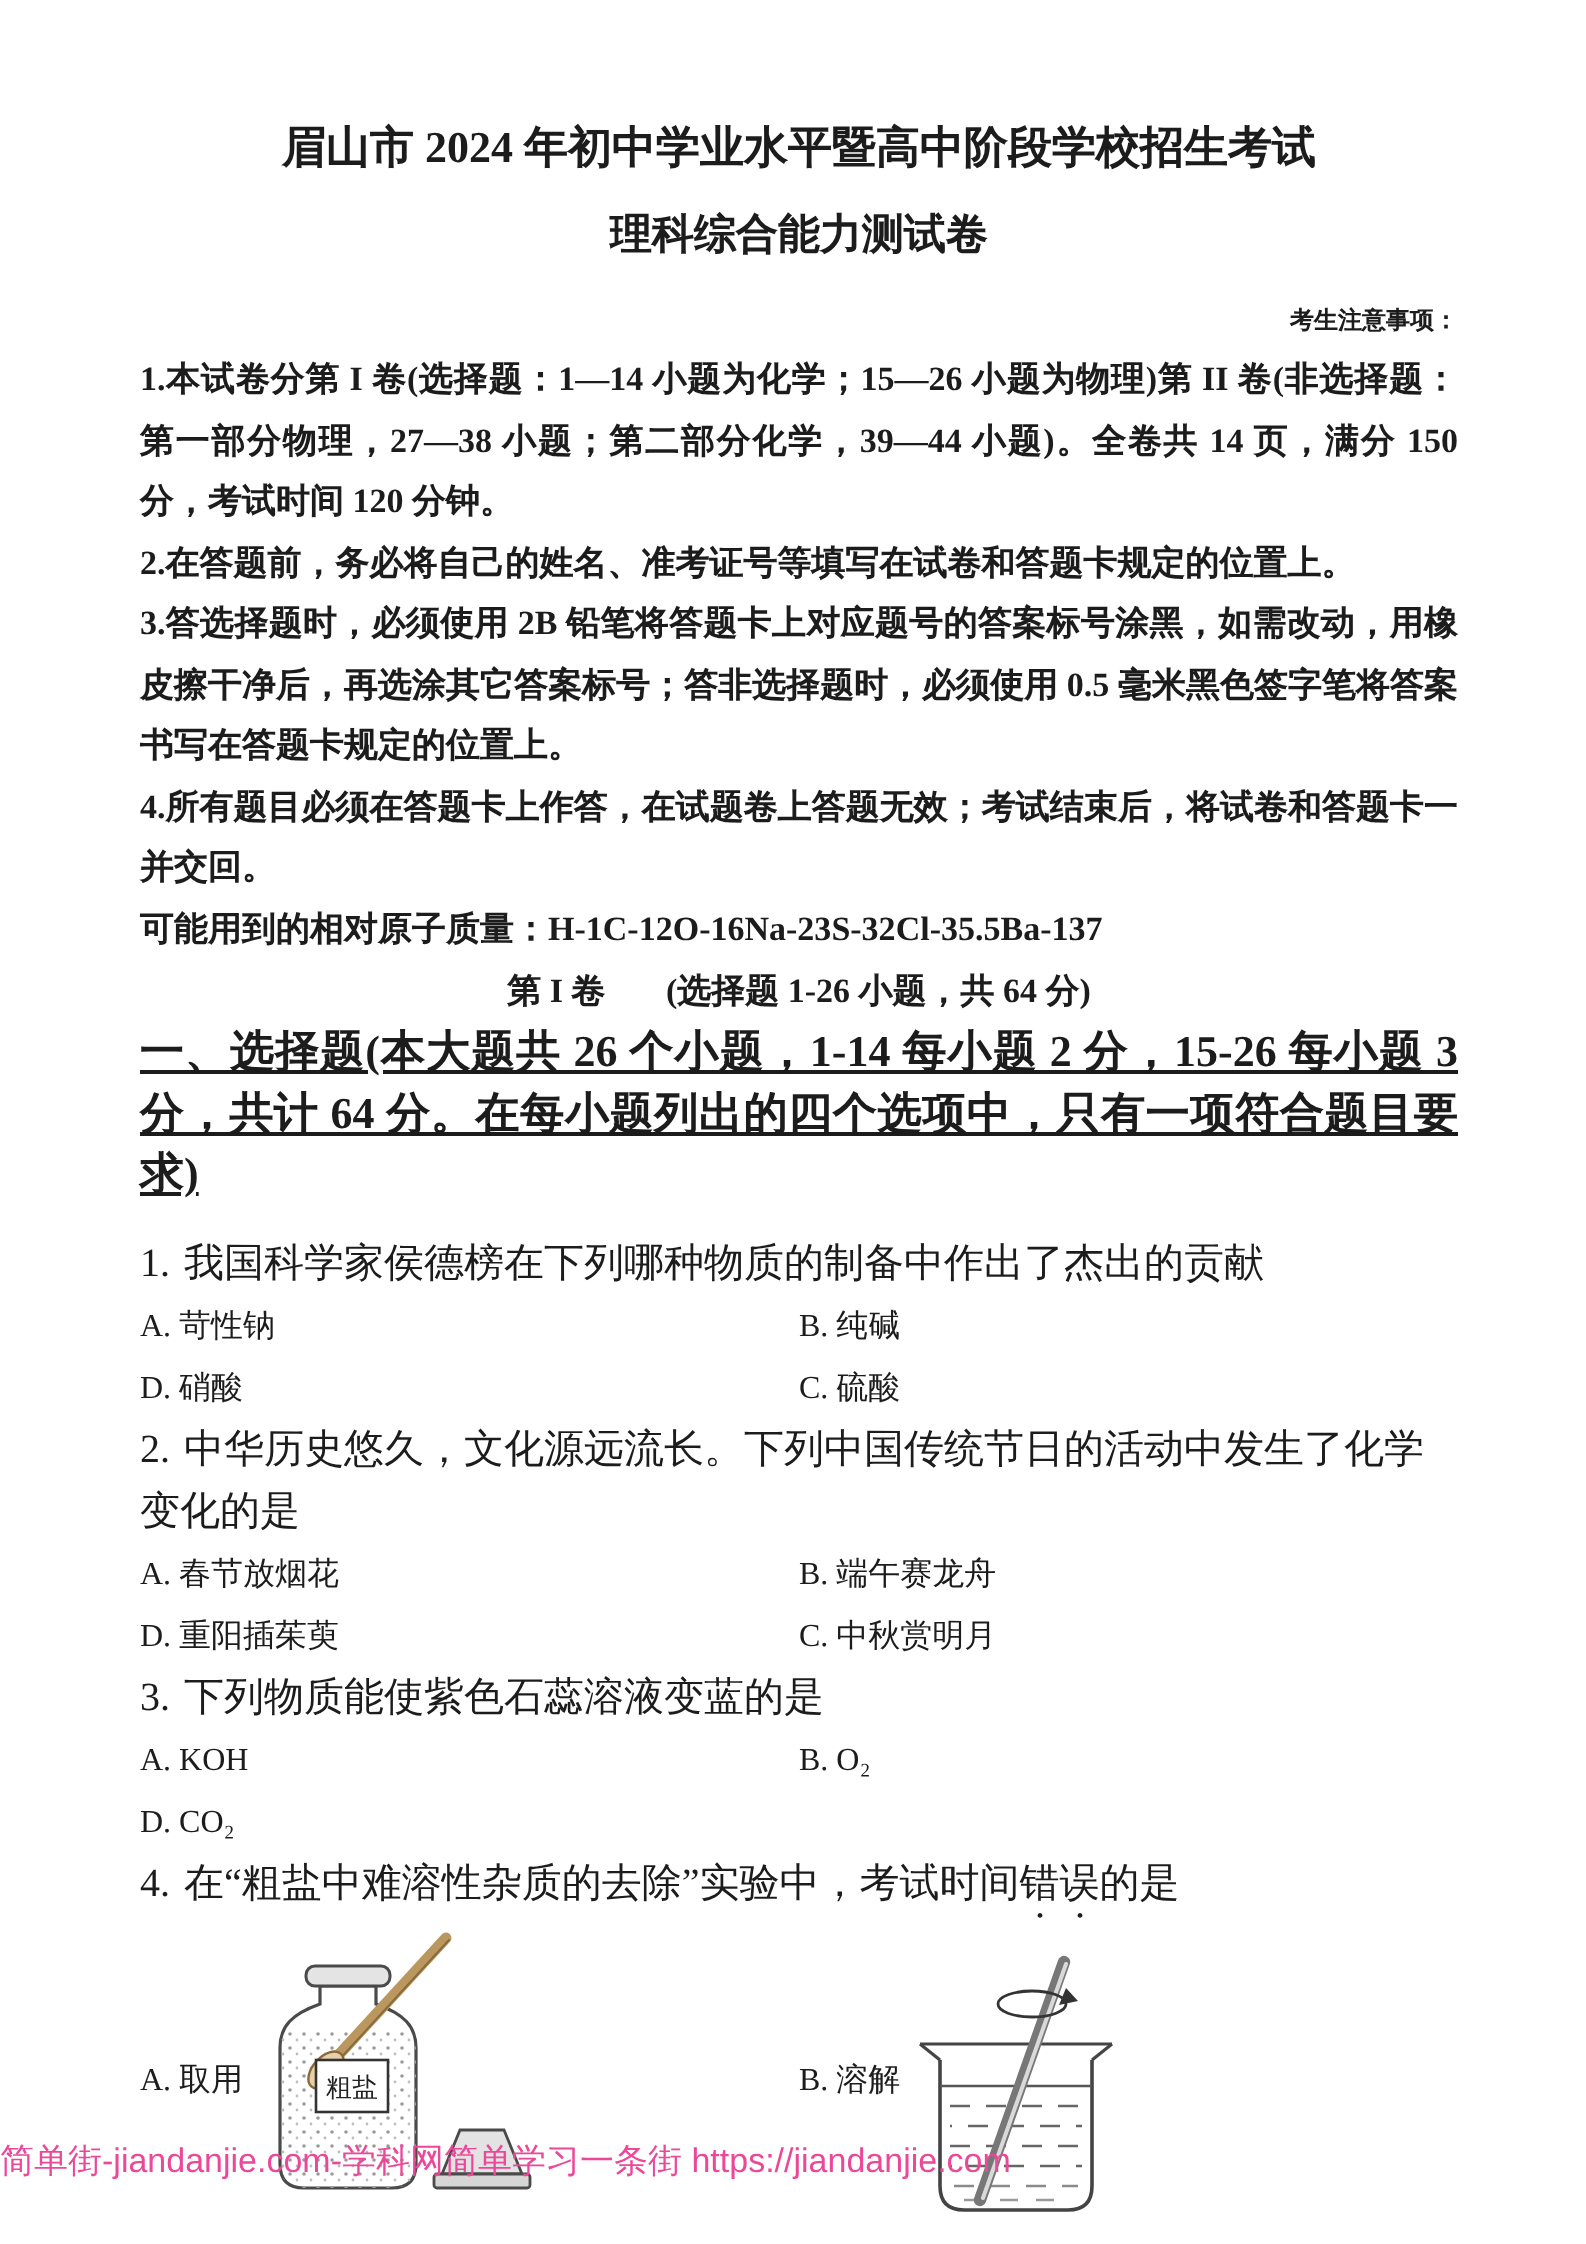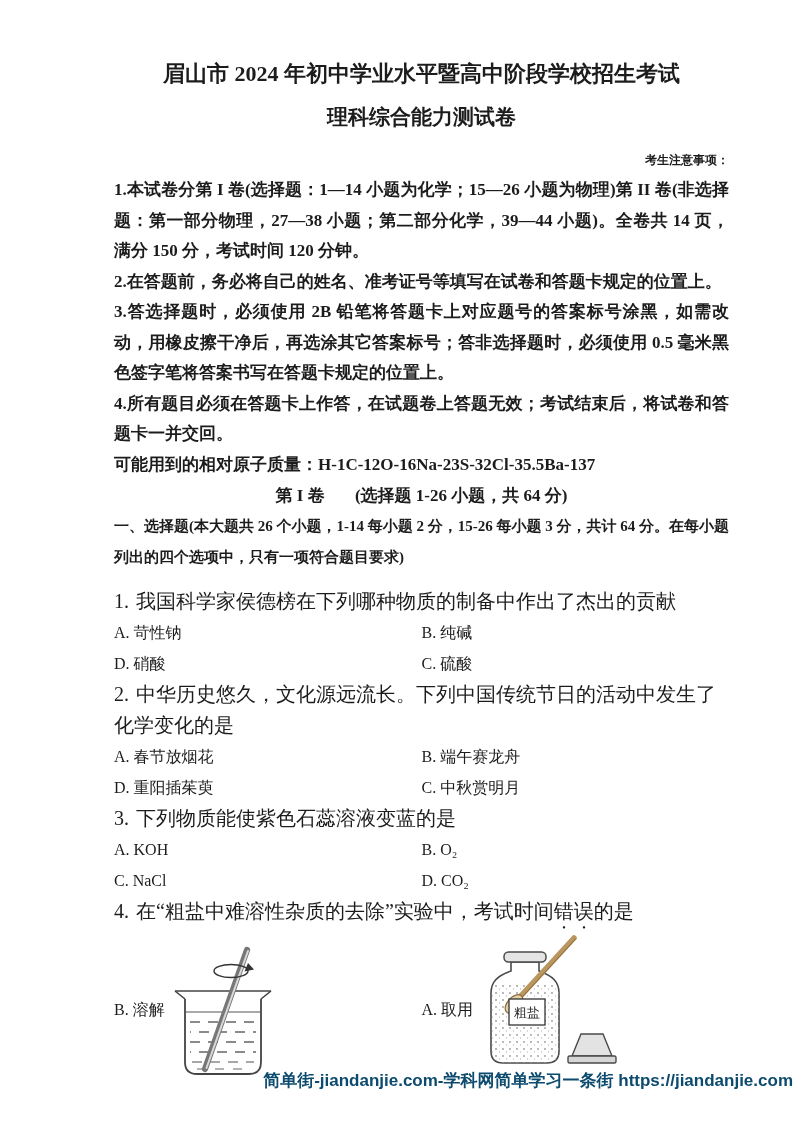--- a/index.html
+++ b/index.html
@@ -6,21 +6,20 @@
   html, body { margin: 0; padding: 0; background: #ffffff; }
   .page {
     position: relative;
     width: 793px;
     height: 1122px;
     background: #ffffff;
     font-family: "Liberation Serif", "DejaVu Serif", serif;
     color: #1c1c1c;
     overflow: hidden;
     margin: 0 auto;
-    padding-left: 44px;
   }
   .content { padding: 58px 64px 0 70px; }
 
   .title1 {
     text-align: center;
     font-weight: bold;
     font-size: 22px;
     line-height: 32px;
   }
   .title2 {
@@ -53,23 +52,24 @@
   }
   .volume-line {
     text-align: center;
     font-weight: bold;
     font-size: 17px;
     line-height: 31px;
   }
   .volume-line .vol-title { margin-right: 26px; }
   .section-head {
     font-weight: bold;
-    font-size: 15px;
+    font-size: 22px;
     line-height: 30.5px;
     text-align: justify;
+    text-decoration: underline;
   }
   .question {
     font-size: 20px;
     line-height: 31px;
   }
   .question.first { margin-top: 14px; }
   .q-num { margin-right: 7px; }
   .options {
     display: grid;
     grid-template-columns: 1fr 1fr;
@@ -98,25 +98,24 @@
   .svg-label-text {
     font-family: "Liberation Serif", "DejaVu Serif", serif;
     font-size: 13px;
     fill: #222;
   }
   .footer {
     position: absolute;
     left: 0;
     right: 0;
     bottom: 30px;
-    text-align: right;
-    color: #0c4a6e;
+    text-align: left;
+    color: #ec4899;
     font-size: 17px;
     font-family: "Liberation Sans", "DejaVu Sans", sans-serif;
-    font-weight: bold;
   }
 </style>
 </head>
 <body>
 
 <div class="page">
   <div class="content">
 
     <div class="title1">眉山市 2024 年初中学业水平暨高中阶段学校招生考试</div>
     <div class="title2">理科综合能力测试卷</div>
@@ -164,62 +163,28 @@
       <span>D. 重阳插茱萸</span>
       <span>C. 中秋赏明月</span>
     </div>
 
     <div class="question">
       <span class="q-num">3.</span><span>下列物质能使紫色石蕊溶液变蓝的是</span>
     </div>
     <div class="options">
       <span>A. KOH</span>
       <span>B. O₂</span>
-      <span>C. NaCl</span>
       <span>D. CO₂</span>
     </div>
 
     <div class="question">
       <span class="q-num">4.</span><span>在“粗盐中难溶性杂质的去除”实验中，考试时间</span><span class="emph">错误</span><span>的是</span>
     </div>
 
     <div class="q4-row">
-
-      <div class="q4-item">
-        <span class="opt-label">B. 溶解</span>
-        <svg class="illus" width="118" height="150" viewBox="0 0 118 150">
-
-          <line x1="10" y1="56" x2="106" y2="56" stroke="#444444" stroke-width="1.6"></line>
-          <line x1="10" y1="56" x2="20" y2="64" stroke="#444444" stroke-width="1.6"></line>
-          <line x1="106" y1="56" x2="96" y2="64" stroke="#444444" stroke-width="1.6"></line>
-
-          <path d="M20 64 V127 Q20 139 32 139 H84 Q96 139 96 127 V64" fill="none" stroke="#444444" stroke-width="1.8"></path>
-
-          <line x1="20" y1="77" x2="96" y2="77" stroke="#555555" stroke-width="1.2"></line>
-
-          <g stroke="#666666" stroke-width="1.3">
-            <line x1="25" y1="87" x2="91" y2="87" stroke-dasharray="10 8"></line>
-            <line x1="25" y1="97" x2="91" y2="97" stroke-dasharray="10 8" stroke-dashoffset="9"></line>
-            <line x1="25" y1="107" x2="91" y2="107" stroke-dasharray="10 8"></line>
-            <line x1="25" y1="117" x2="91" y2="117" stroke-dasharray="10 8" stroke-dashoffset="9"></line>
-            <line x1="27" y1="127" x2="89" y2="127" stroke-dasharray="10 8" stroke="#8a8a8a"></line>
-            <line x1="32" y1="134" x2="84" y2="134" stroke-dasharray="9 9" stroke="#9a9a9a"></line>
-          </g>
-
-          <g>
-            <line x1="40" y1="134" x2="82" y2="15" stroke="#777777" stroke-width="6.2" stroke-linecap="round"></line>
-            <line x1="41.5" y1="133" x2="83" y2="16" stroke="#d9d9d9" stroke-width="2" stroke-linecap="round"></line>
-          </g>
-
-          <g>
-            <ellipse cx="66" cy="36" rx="17" ry="6.5" fill="none" stroke="#333333" stroke-width="1.4"></ellipse>
-            <polygon points="83,28 89,34.5 79.5,36.5" fill="#333333"></polygon>
-          </g>
-        </svg>
-      </div>
 
       <div class="q4-item">
         <span class="opt-label">A. 取用</span>
         <svg class="illus" width="158" height="150" viewBox="0 0 158 150">
           <defs>
             <pattern id="saltPattern" width="7" height="7" patternUnits="userSpaceOnUse">
               <circle cx="2" cy="2" r="0.9" fill="#9a9a9a"></circle>
               <circle cx="5.5" cy="5" r="0.7" fill="#bdbdbd"></circle>
             </pattern>
             <clipPath id="bottleClip">
@@ -241,18 +206,51 @@
 
           <rect x="36" y="64" width="36" height="26" fill="#ffffff" stroke="#333333" stroke-width="1.3"></rect>
           <text class="svg-label-text" x="54" y="82" text-anchor="middle">粗盐</text>
 
           <g>
             <polygon points="108,99 130,99 139,121 99,121" fill="#e3e3e3" stroke="#4a4a4a" stroke-width="1.4"></polygon>
             <rect x="95" y="121" width="48" height="7" rx="1.5" fill="#d6d6d6" stroke="#4a4a4a" stroke-width="1.4"></rect>
           </g>
         </svg>
       </div>
+
+      <div class="q4-item">
+        <span class="opt-label">B. 溶解</span>
+        <svg class="illus" width="118" height="150" viewBox="0 0 118 150">
+
+          <line x1="10" y1="56" x2="106" y2="56" stroke="#444444" stroke-width="1.6"></line>
+          <line x1="10" y1="56" x2="20" y2="64" stroke="#444444" stroke-width="1.6"></line>
+          <line x1="106" y1="56" x2="96" y2="64" stroke="#444444" stroke-width="1.6"></line>
+
+          <path d="M20 64 V127 Q20 139 32 139 H84 Q96 139 96 127 V64" fill="none" stroke="#444444" stroke-width="1.8"></path>
+
+          <line x1="20" y1="77" x2="96" y2="77" stroke="#555555" stroke-width="1.2"></line>
+
+          <g stroke="#666666" stroke-width="1.3">
+            <line x1="25" y1="87" x2="91" y2="87" stroke-dasharray="10 8"></line>
+            <line x1="25" y1="97" x2="91" y2="97" stroke-dasharray="10 8" stroke-dashoffset="9"></line>
+            <line x1="25" y1="107" x2="91" y2="107" stroke-dasharray="10 8"></line>
+            <line x1="25" y1="117" x2="91" y2="117" stroke-dasharray="10 8" stroke-dashoffset="9"></line>
+            <line x1="27" y1="127" x2="89" y2="127" stroke-dasharray="10 8" stroke="#8a8a8a"></line>
+            <line x1="32" y1="134" x2="84" y2="134" stroke-dasharray="9 9" stroke="#9a9a9a"></line>
+          </g>
+
+          <g>
+            <line x1="40" y1="134" x2="82" y2="15" stroke="#777777" stroke-width="6.2" stroke-linecap="round"></line>
+            <line x1="41.5" y1="133" x2="83" y2="16" stroke="#d9d9d9" stroke-width="2" stroke-linecap="round"></line>
+          </g>
+
+          <g>
+            <ellipse cx="66" cy="36" rx="17" ry="6.5" fill="none" stroke="#333333" stroke-width="1.4"></ellipse>
+            <polygon points="83,28 89,34.5 79.5,36.5" fill="#333333"></polygon>
+          </g>
+        </svg>
+      </div>
     </div>
 
   </div>
 
   <div class="footer">简单街-jiandanjie.com-学科网简单学习一条街 https://jiandanjie.com</div>
 </div>
 
 </body></html>

